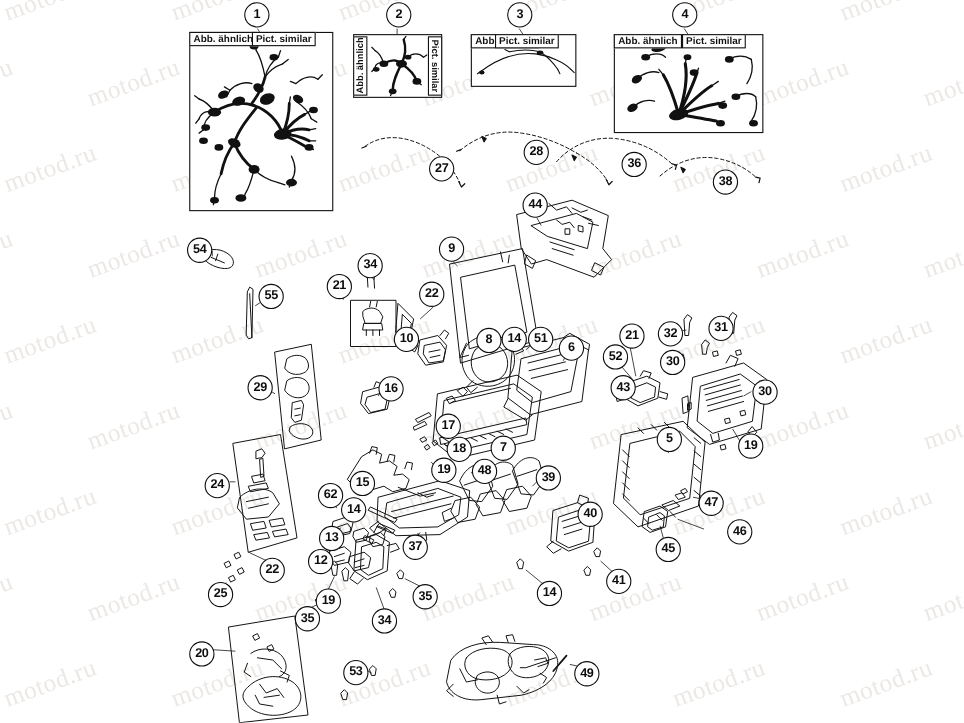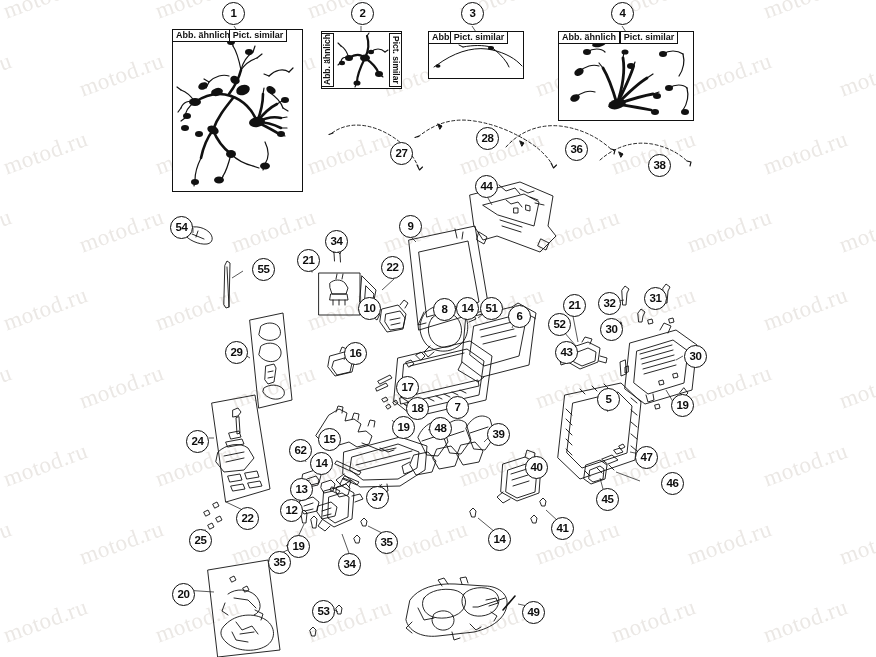--- a/index.html
+++ b/index.html
@@ -684,21 +684,21 @@
       <div class="callout" style="left: 351px; top: 2px;">2</div>
       <div class="callout" style="left: 461px; top: 2px;">3</div>
       <div class="callout" style="left: 611px; top: 2px;">4</div>
       <div class="callout" style="left: 390px; top: 142px;">27</div>
       <div class="callout" style="left: 476px; top: 127px;">28</div>
       <div class="callout" style="left: 565px; top: 138px;">36</div>
       <div class="callout" style="left: 648px; top: 154px;">38</div>
       <div class="callout" style="left: 475px; top: 175px;">44</div>
       <div class="callout" style="left: 399px; top: 215px;">9</div>
       <div class="callout" style="left: 170px; top: 216px;">54</div>
-      <div class="callout" style="left: 252px; top: 258px;">55</div>
+      <div class="callout" style="left: 235px; top: 258px;">55</div>
       <div class="callout" style="left: 325px; top: 230px;">34</div>
       <div class="callout" style="left: 297px; top: 249px;">21</div>
       <div class="callout" style="left: 381px; top: 256px;">22</div>
       <div class="callout" style="left: 358px; top: 297px;">10</div>
       <div class="callout" style="left: 433px; top: 298px;">8</div>
       <div class="callout" style="left: 456px; top: 297px;">14</div>
       <div class="callout" style="left: 480px; top: 297px;">51</div>
       <div class="callout" style="left: 508px; top: 305px;">6</div>
       <div class="callout" style="left: 563px; top: 294px;">21</div>
       <div class="callout" style="left: 598px; top: 292px;">32</div>

